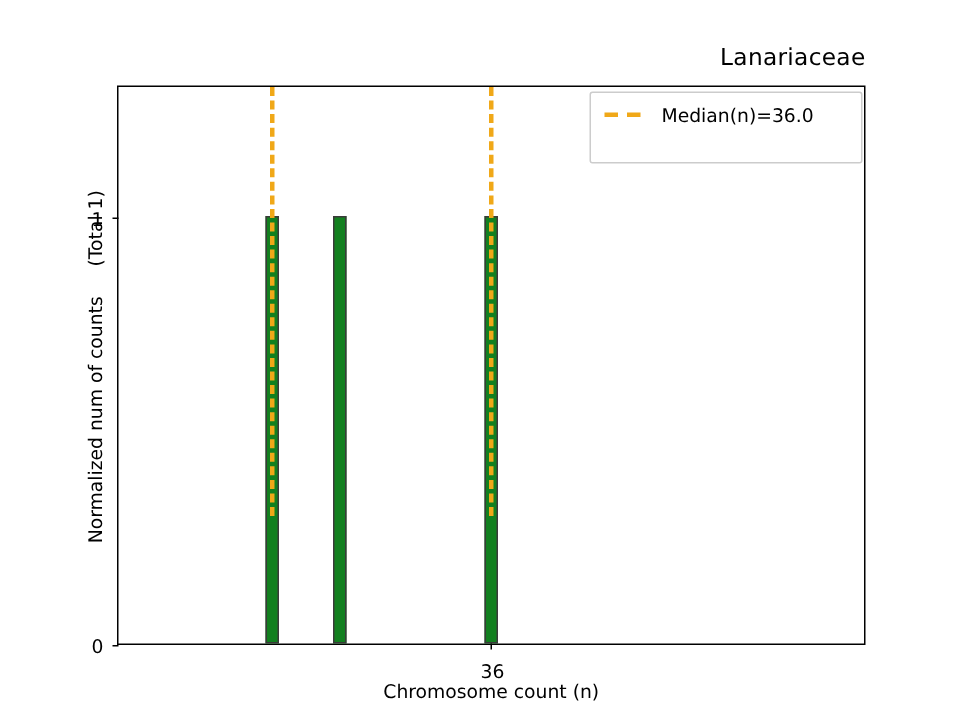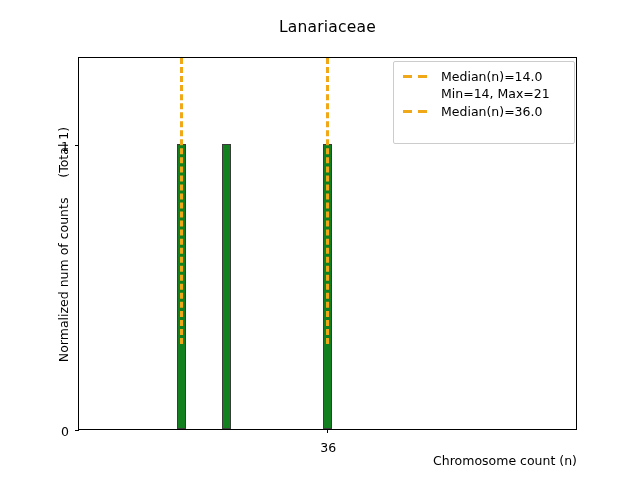--- a/index.html
+++ b/index.html
@@ -11,23 +11,23 @@
     position: relative;
     width: 640px;
     height: 480px;
     background: #ffffff;
     font-family: "DejaVu Sans", sans-serif;
     overflow: hidden;
   }
   #chart-title {
     position: absolute;
     left: 78px;
-    top: 18px;
+    top: 29px;
     width: 499px;
-    text-align: center;
+    text-align: right;
     font-size: 15.5px;
     color: #000000;
     letter-spacing: 0.2px;
   }
   
   #plot-area {
     position: absolute;
     left: 78px;
     top: 57px;
     width: 499px;
@@ -83,21 +83,21 @@
     transform: translateX(-50%);
     font-size: 12.5px;
     color: #000000;
     white-space: nowrap;
   }
   #xlabel {
     position: absolute;
     left: 78px;
     top: 453px;
     width: 499px;
-    text-align: right;
+    text-align: center;
     font-size: 12.5px;
     color: #000000;
   }
   #ylabel {
     position: absolute;
     left: -123px;
     top: 237px;
     width: 373px;
     text-align: center;
     font-size: 12.5px;
@@ -186,25 +186,18 @@
     <span>&nbsp;&nbsp;&nbsp;</span>
     <span>(Total 1)</span>
   </div>
 
   <div id="xlabel">Chromosome count (n)</div>
 
   <div id="legend">
     <div class="legend-entry">
       <span class="legend-sample"></span>
       <span class="legend-text">
-        <span>Median(n)=14.0</span>
-        <span class="sub">Min=14, Max=21</span>
-      </span>
-    </div>
-    <div class="legend-entry">
-      <span class="legend-sample"></span>
-      <span class="legend-text">
         <span>Median(n)=36.0</span>
       </span>
     </div>
   </div>
 
 </div>
 
 </body></html>

